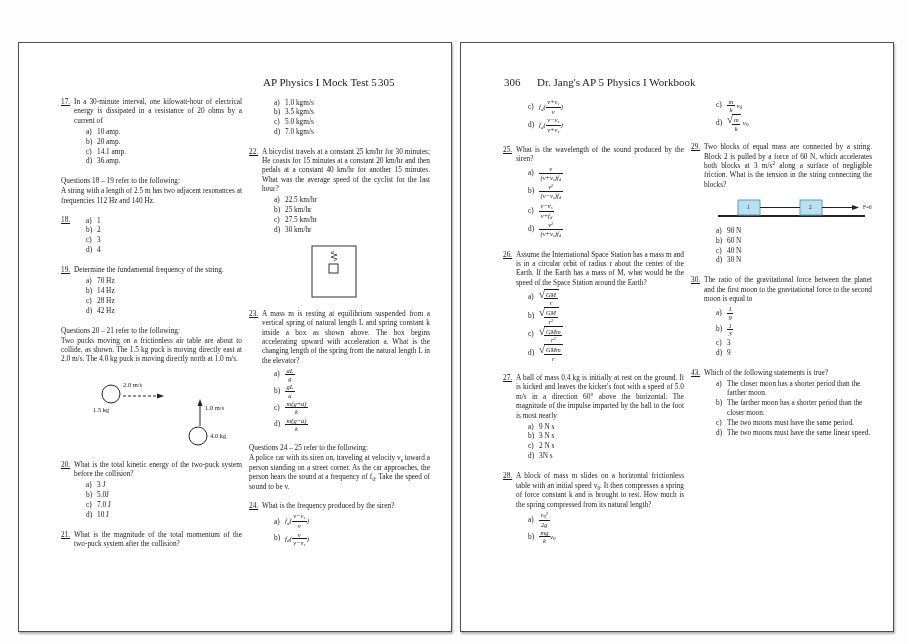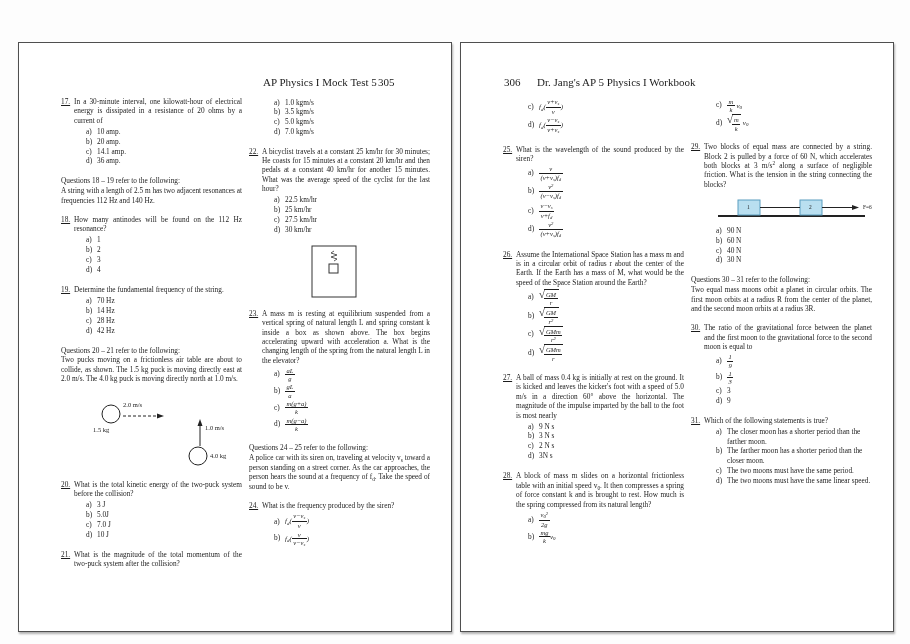--- a/index.html
+++ b/index.html
@@ -92,21 +92,20 @@
               </div>
             </div>
           </div>
           <div class="block group">
             <div class="gintro">Questions 18 – 19 refer to the following:</div>
             <div class="gbody">A string with a length of 2.5 m has two adjacent resonances at frequencies 112 Hz and 140 Hz.</div>
           </div>
           <div class="block q">
             <span class="qnum">18.</span>
             <div class="qbody">
-              <div class="qtext">How many antinodes will be found on the 112 Hz resonance?</div>
               <div class="opts">
                 <div class="opt">
                   <span class="olabel">a)</span>
                   <span class="otext">1</span>
                 </div>
                 <div class="opt">
                   <span class="olabel">b)</span>
                   <span class="otext">2</span>
                 </div>
                 <div class="opt">
@@ -446,24 +445,20 @@
                   <span class="olabel">c)</span>
                   <span class="otext">40 N</span>
                 </div>
                 <div class="opt">
                   <span class="olabel">d)</span>
                   <span class="otext">30 N</span>
                 </div>
               </div>
             </div>
           </div>
-          <div class="block group">
-            <div class="gintro">Questions 30 – 31 refer to the following:</div>
-            <div class="gbody">Two equal mass moons orbit a planet in circular orbits. The first moon orbits at a radius R from the center of the planet, and the second moon orbits at a radius 3R.</div>
-          </div>
           <div class="block q">
             <span class="qnum">30.</span>
             <div class="qbody">
               <div class="qtext">The ratio of the gravitational force between the planet and the first moon to the gravitational force to the second moon is equal to</div>
               <div class="opts">
                 <div class="opt">
                   <span class="olabel">a)</span>
                   <span class="otext math"><span class="frac"><span class="num">1</span><span class="den">9</span></span></span>
                 </div>
                 <div class="opt">
@@ -475,21 +470,21 @@
                   <span class="otext">3</span>
                 </div>
                 <div class="opt">
                   <span class="olabel">d)</span>
                   <span class="otext">9</span>
                 </div>
               </div>
             </div>
           </div>
           <div class="block q">
-            <span class="qnum">31.</span>
+            <span class="qnum">43.</span>
             <div class="qbody">
               <div class="qtext">Which of the following statements is true?</div>
               <div class="opts">
                 <div class="opt">
                   <span class="olabel">a)</span>
                   <span class="otext">The closer moon has a shorter period than the farther moon.</span>
                 </div>
                 <div class="opt">
                   <span class="olabel">b)</span>
                   <span class="otext">The farther moon has a shorter period than the closer moon.</span>

